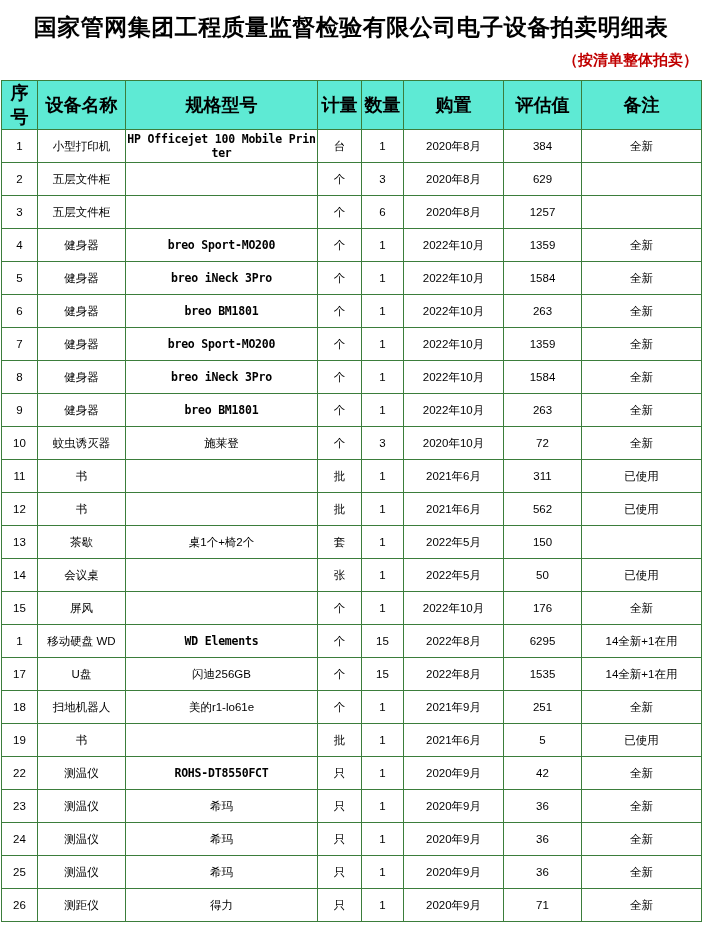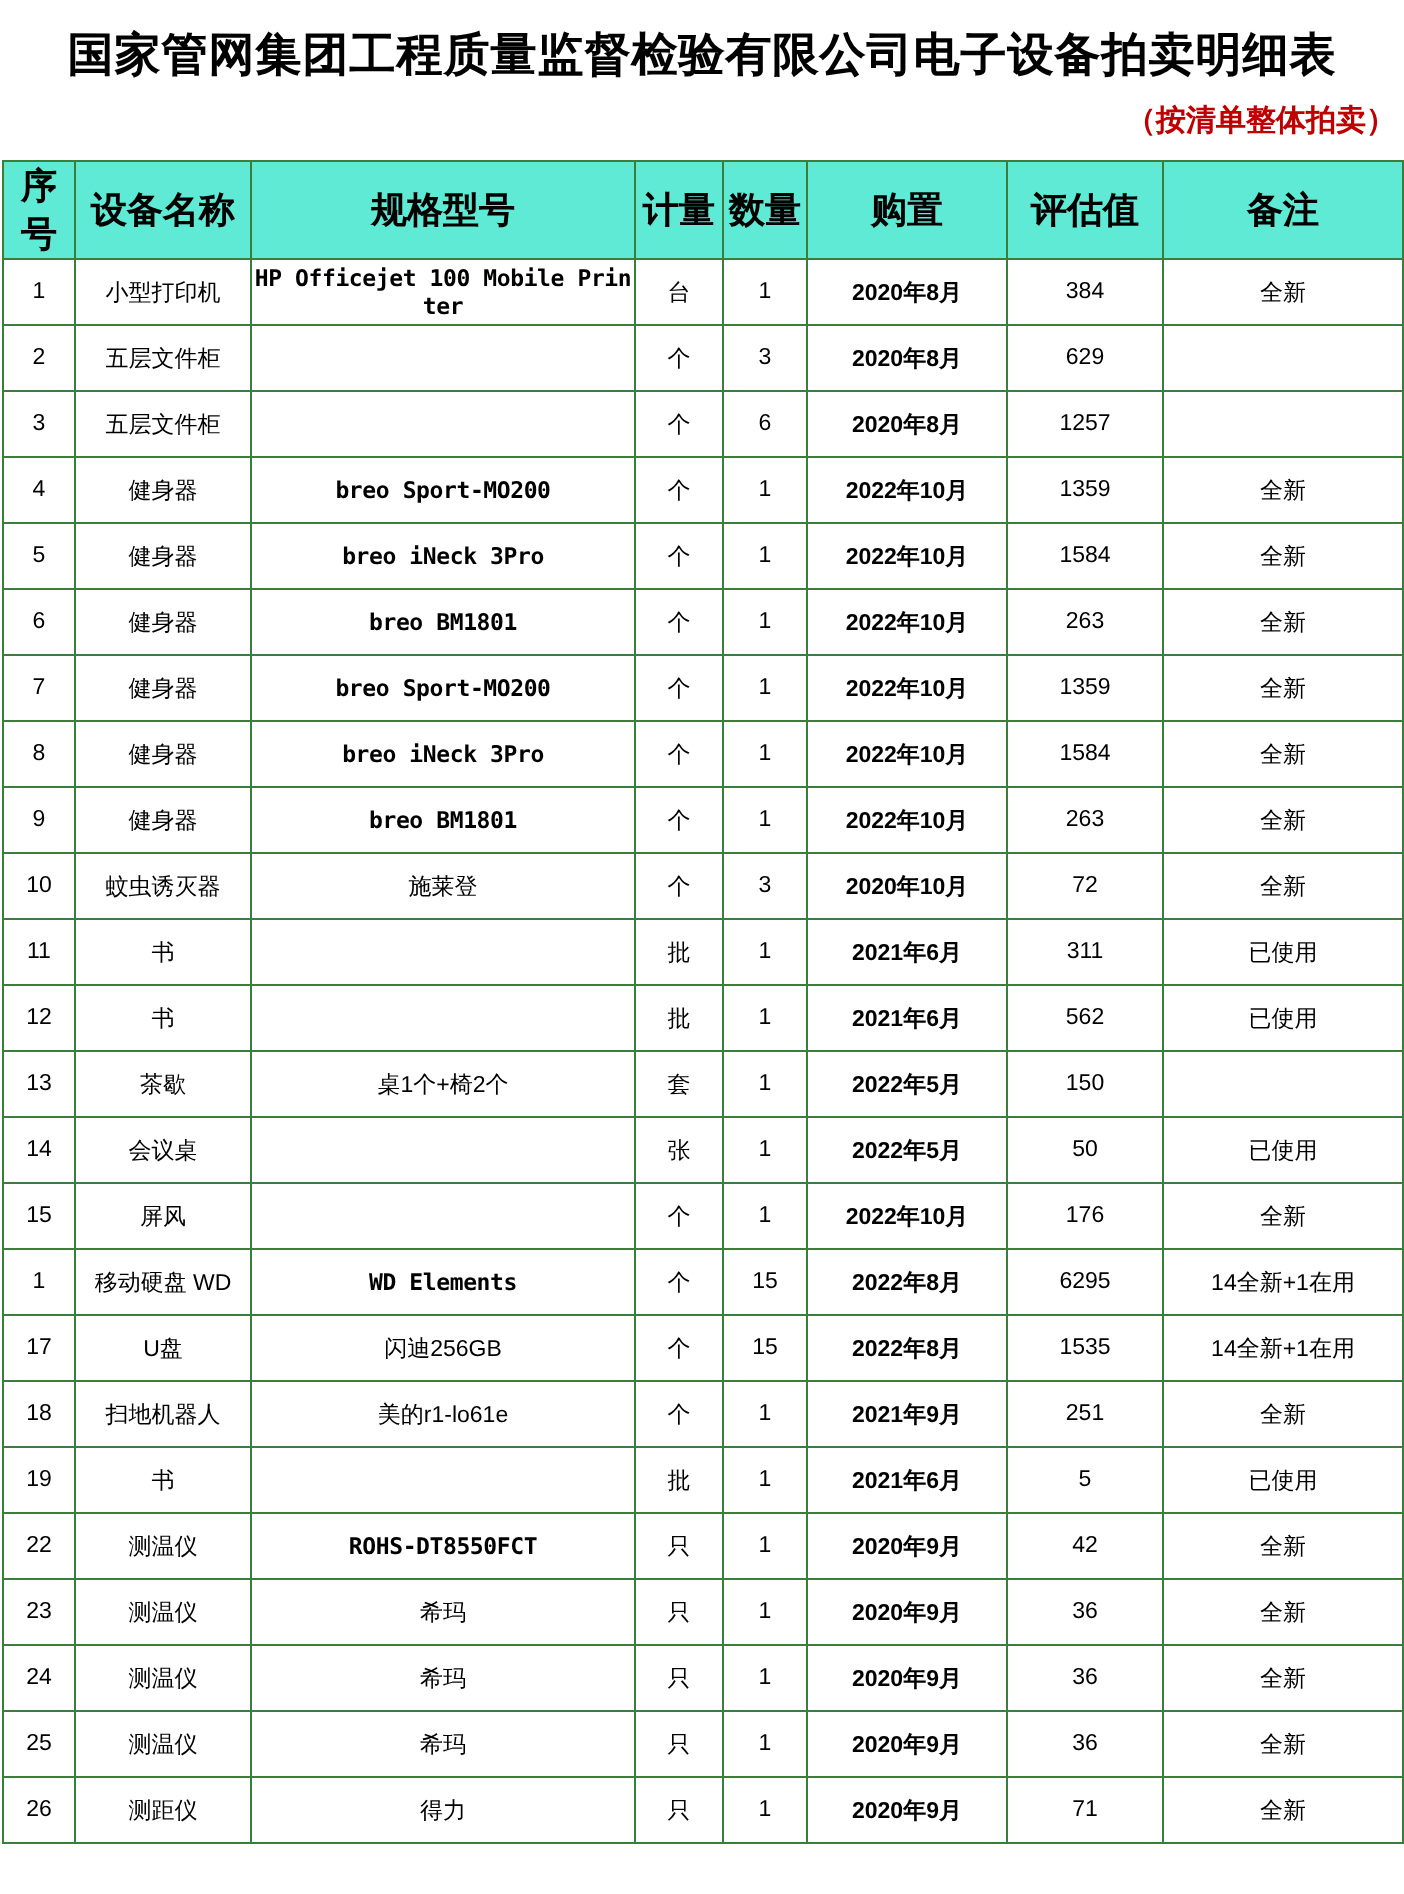--- a/index.html
+++ b/index.html
@@ -77,21 +77,21 @@
     font-size: 12px;
     font-weight: normal;
   }
   td.note {
     font-size: 11.5px;
   }
   td.note-small {
     font-size: 10px;
     line-height: 12px;
   }
-  .nowrap { white-space: nowrap; font-weight: bold; }
+  .nowrap { white-space: nowrap; }
 </style>
 </head>
 <body>
 
 <div class="page">
 
   <div class="doc-title">国家管网集团工程质量监督检验有限公司电子设备拍卖明细表</div>
   <div class="doc-subtitle">（按清单整体拍卖）</div>
 
   <table class="sheet">

